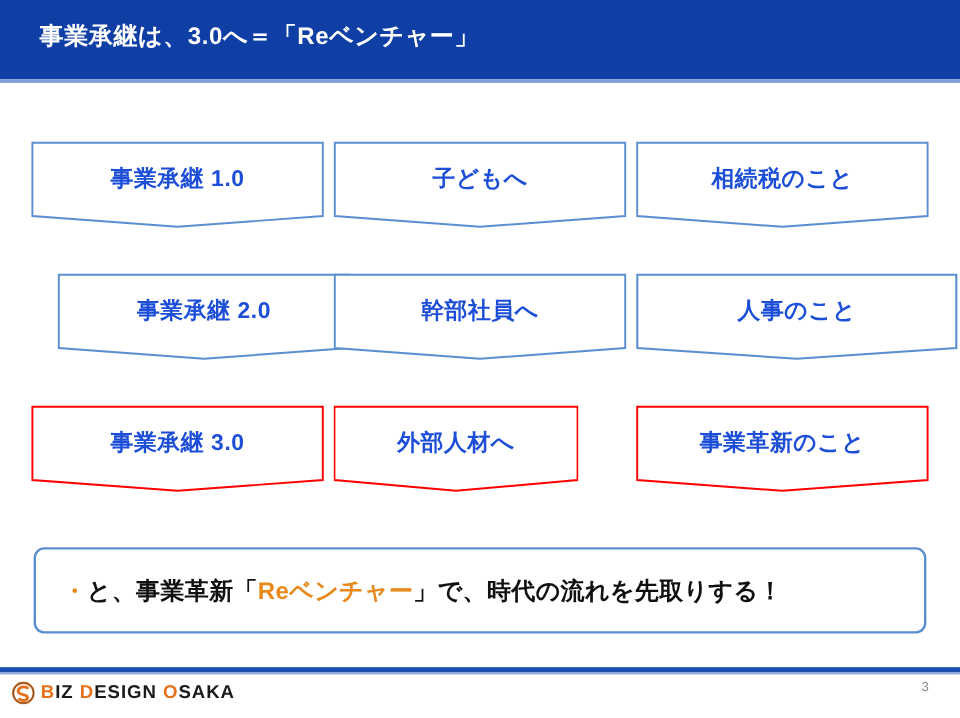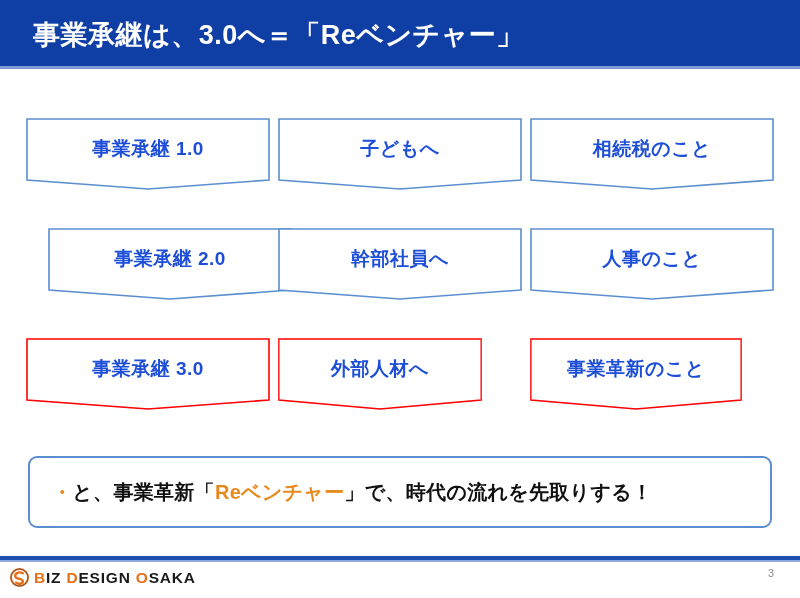--- a/index.html
+++ b/index.html
@@ -32,21 +32,21 @@
     left: 0;
     top: 66px;
     width: 800px;
     height: 3px;
     background: #7D9BD8;
   }
   .header-title {
     position: absolute;
     left: 33px;
     top: 17px;
-    font-size: 27px;
+    font-size: 20px;
     font-weight: bold;
     color: #ffffff;
     letter-spacing: 0.5px;
     white-space: nowrap;
   }
 
   
   .chev {
     position: absolute;
     box-sizing: border-box;
@@ -188,40 +188,40 @@
       <polygon class="chev-poly" points="1,1 243,1 243,62 122,71 1,62"></polygon>
     </svg>
     <div class="chev-label">事業承継 2.0</div>
   </div>
   <div class="chev blue" style="left:278px; top:228px; width:244px; height:72px;">
     <svg viewBox="0 0 244 72" preserveAspectRatio="none">
       <polygon class="chev-poly" points="1,1 243,1 243,62 122,71 1,62"></polygon>
     </svg>
     <div class="chev-label">幹部社員へ</div>
   </div>
-  <div class="chev blue" style="left:530px; top:228px; width:244px; height:72px;">
+  <div class="chev blue" style="left:530px; top:228px; width:268px; height:72px;">
     <svg viewBox="0 0 244 72" preserveAspectRatio="none">
       <polygon class="chev-poly" points="1,1 243,1 243,62 122,71 1,62"></polygon>
     </svg>
     <div class="chev-label">人事のこと</div>
   </div>
 
   <div class="chev red" style="left:26px; top:338px; width:244px; height:72px;">
     <svg viewBox="0 0 244 72" preserveAspectRatio="none">
       <polygon class="chev-poly" points="1,1 243,1 243,62 122,71 1,62"></polygon>
     </svg>
     <div class="chev-label">事業承継 3.0</div>
   </div>
   <div class="chev red" style="left:278px; top:338px; width:204px; height:72px;">
     <svg viewBox="0 0 244 72" preserveAspectRatio="none">
       <polygon class="chev-poly" points="1,1 243,1 243,62 122,71 1,62"></polygon>
     </svg>
     <div class="chev-label">外部人材へ</div>
   </div>
-  <div class="chev red" style="left:530px; top:338px; width:212px; height:72px;">
+  <div class="chev red" style="left:530px; top:338px; width:244px; height:72px;">
     <svg viewBox="0 0 244 72" preserveAspectRatio="none">
       <polygon class="chev-poly" points="1,1 243,1 243,62 122,71 1,62"></polygon>
     </svg>
     <div class="chev-label">事業革新のこと</div>
   </div>
 
   <div class="callout">
     <div class="callout-text">
       <span class="hl">・</span>
       <span>と、事業革新「</span>

